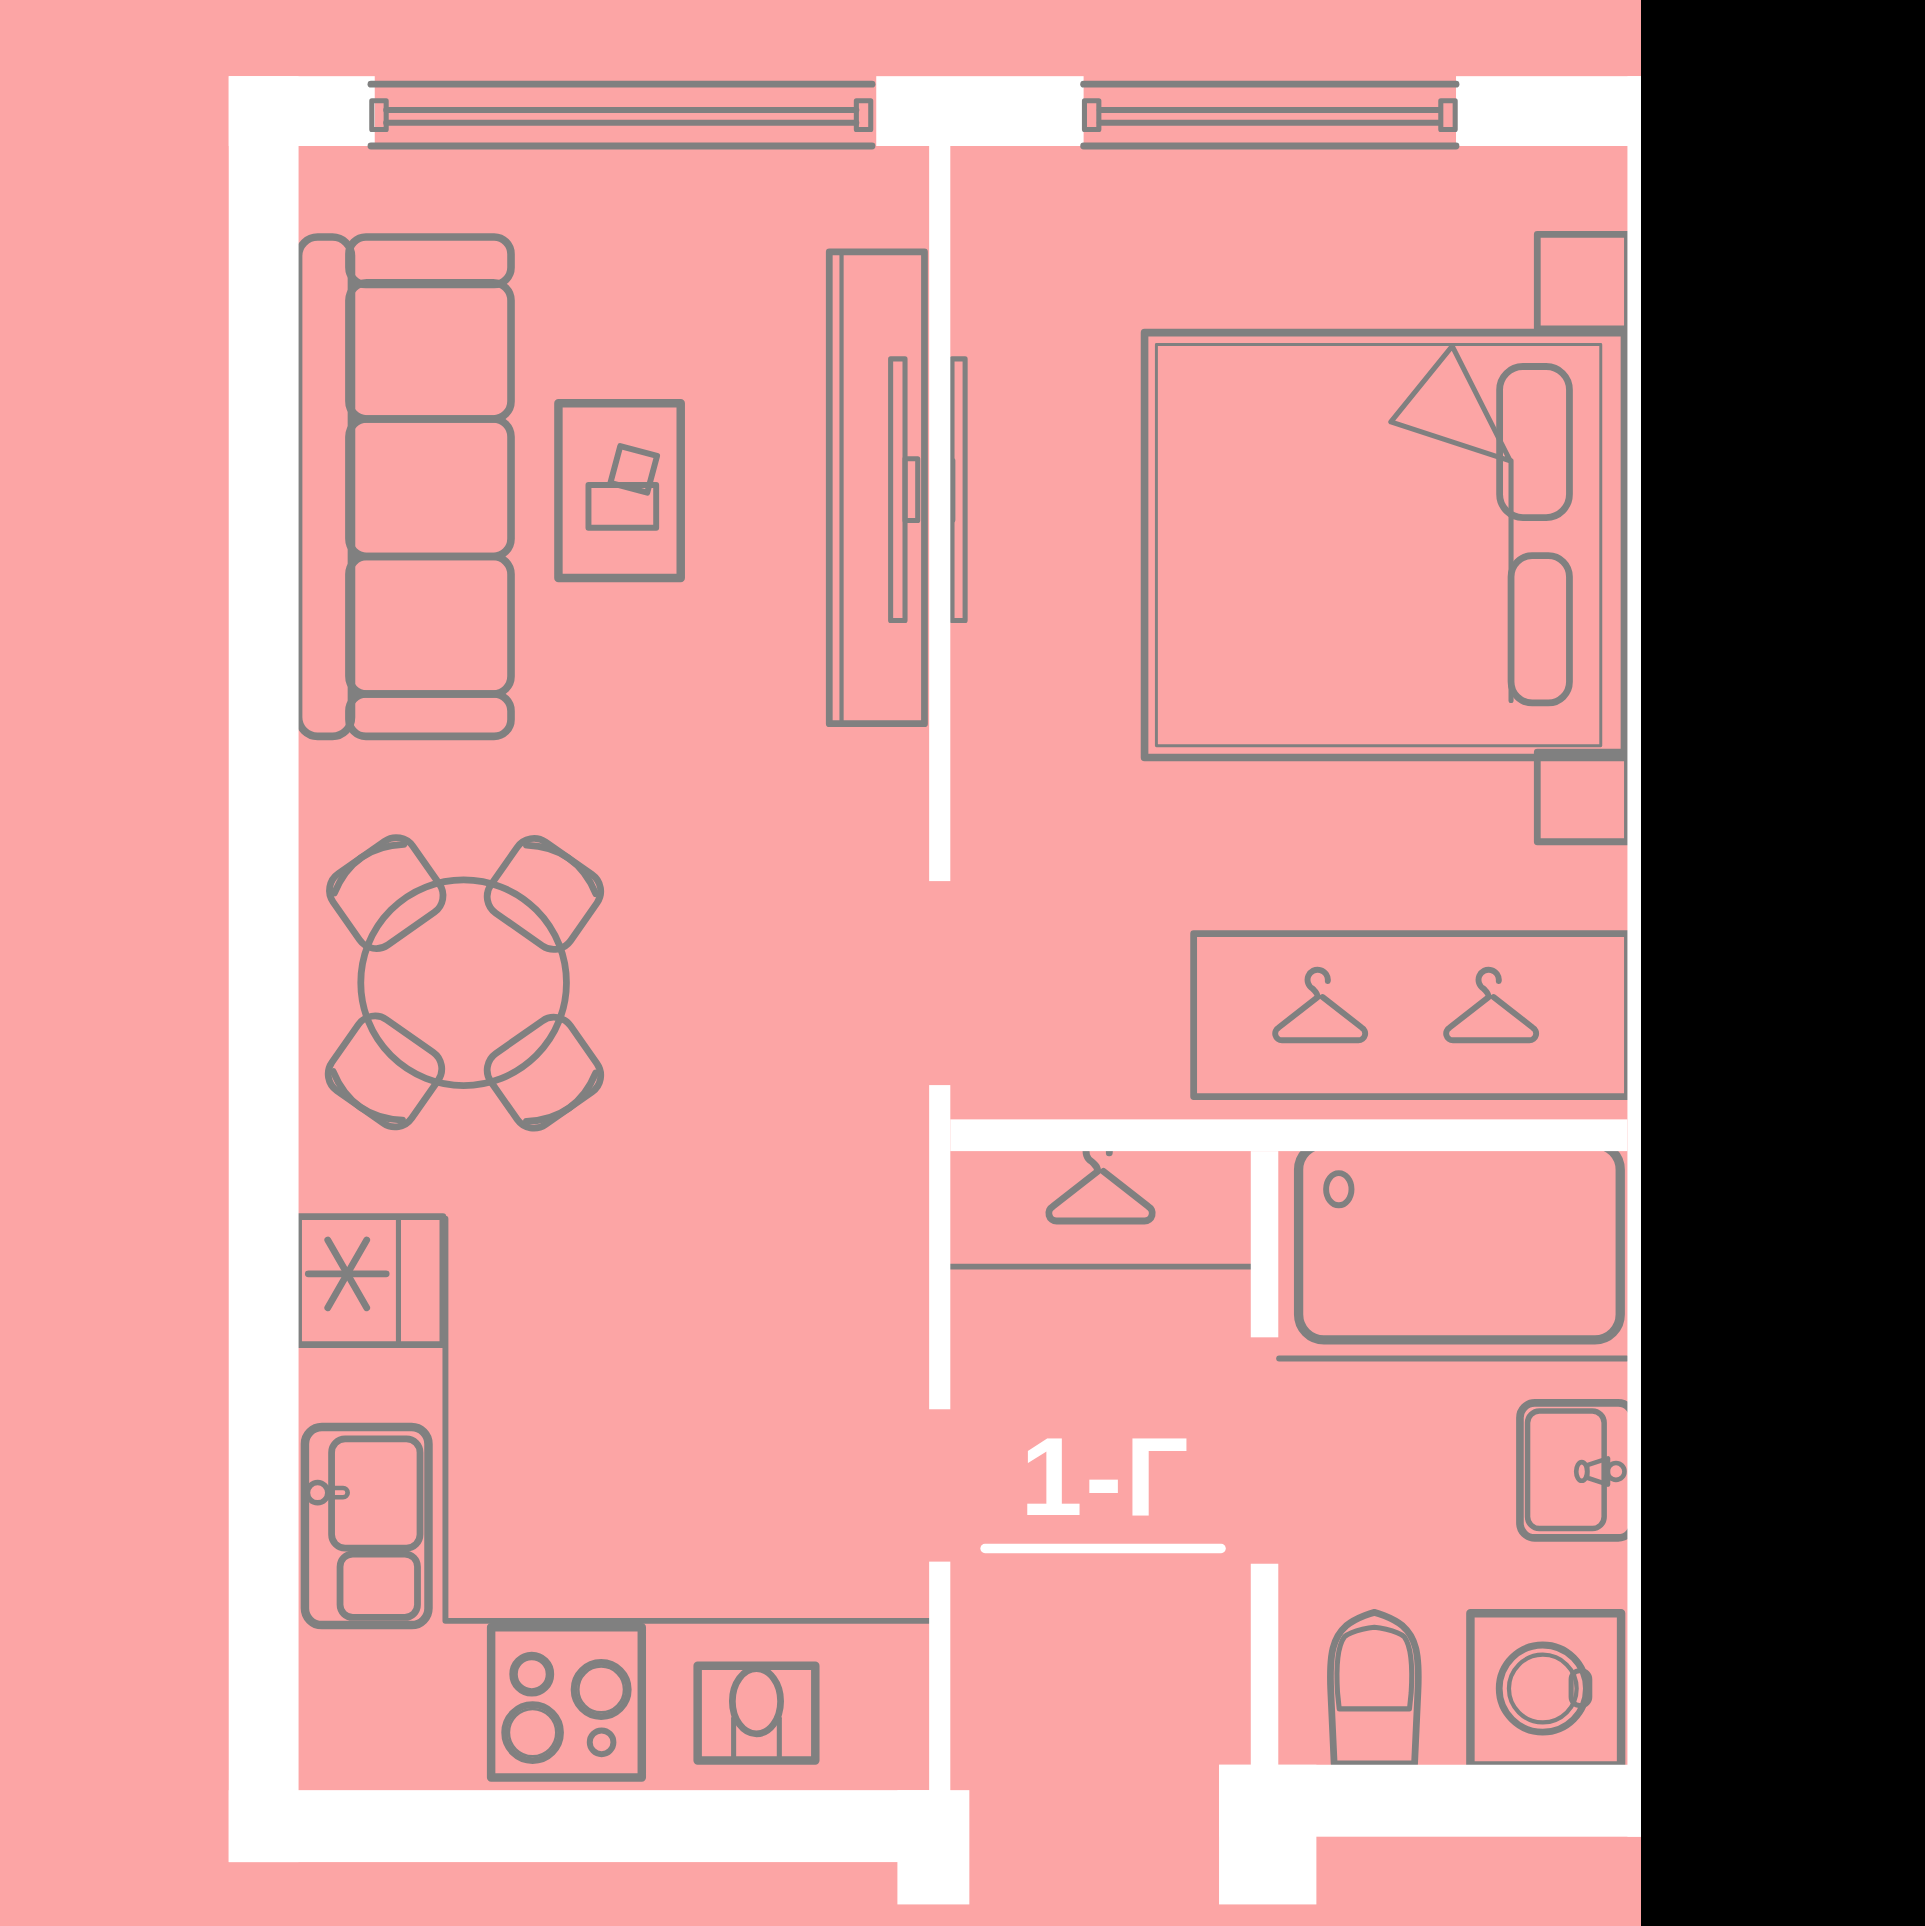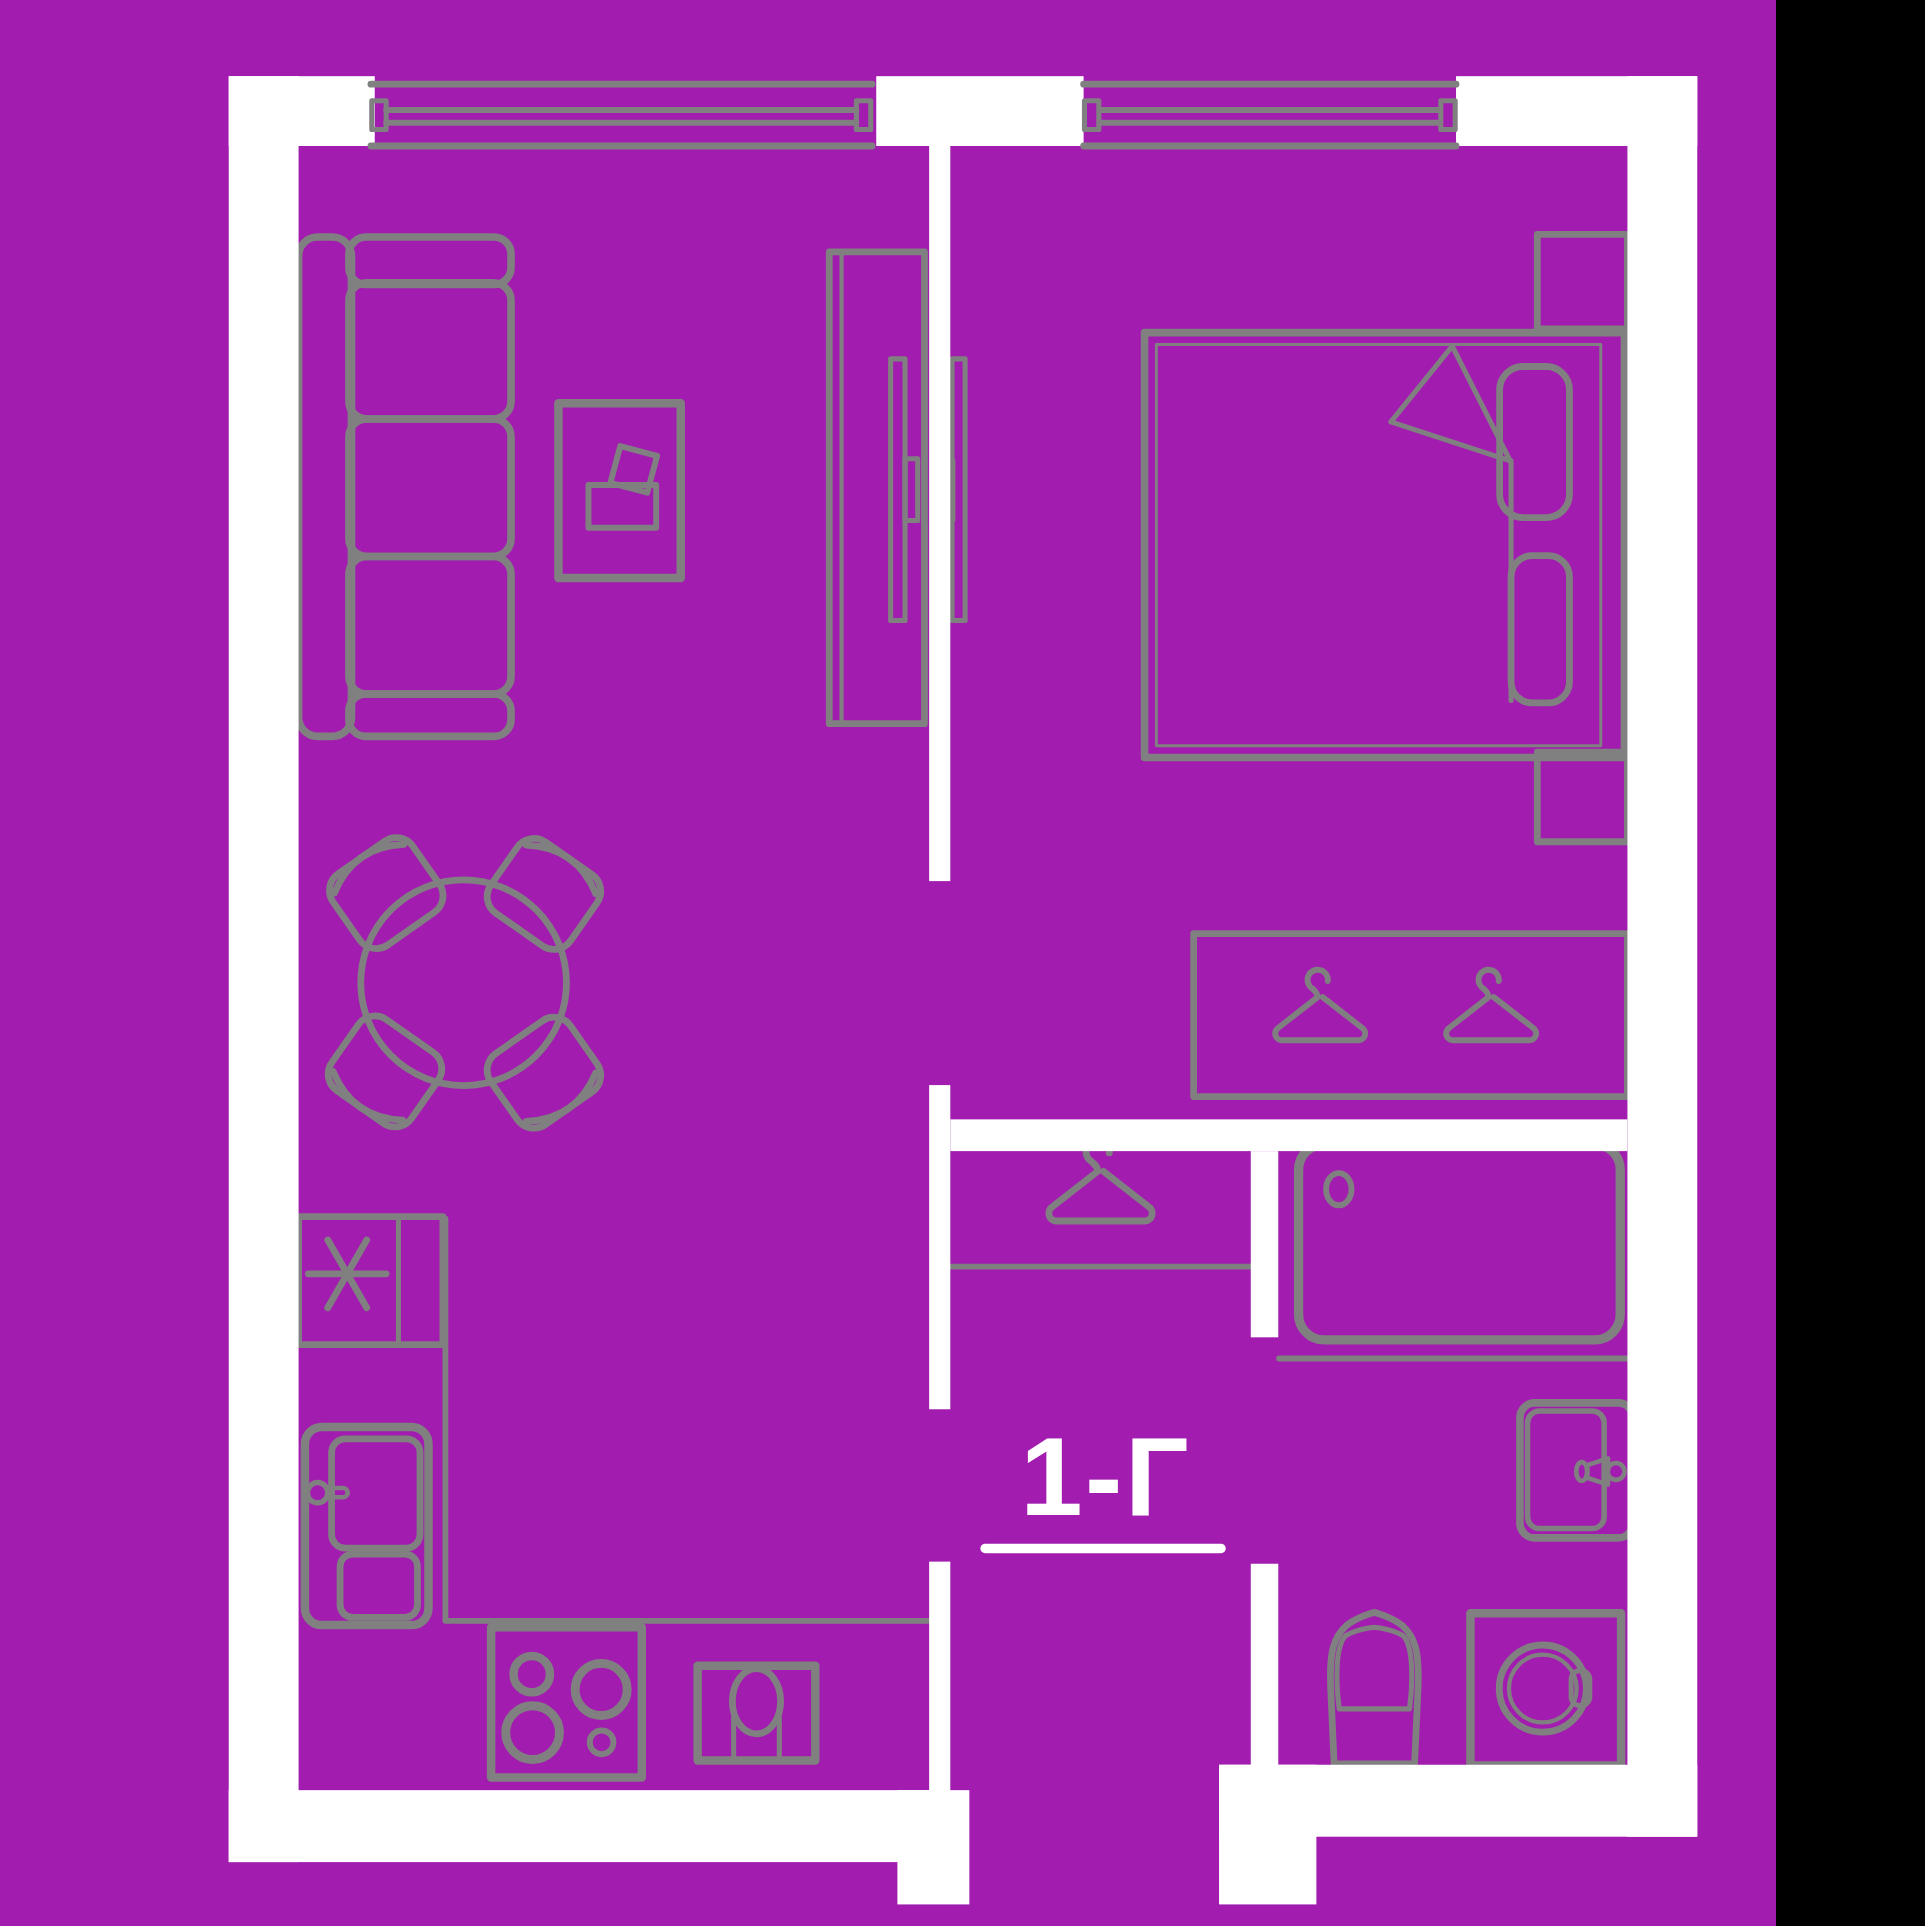--- a/index.html
+++ b/index.html
@@ -1,19 +1,19 @@
 <!DOCTYPE html>
 <html style="font-size:6.8px"><head>
 <meta charset="utf-8">
 <style>
   html,body{margin:0;padding:0;background:#000;}
   .plan-root{
     position:relative;
-    width:1776px;height:1926px;
-    background:#a21caf;
+    width:1641px;height:1926px;
+    background:#fca5a5;
     overflow:hidden;
     font-family:"Liberation Sans","DejaVu Sans",sans-serif;
   }
   .plan-root svg{position:absolute;left:0;top:0;width:1926px;height:1926px;display:block;}
   .gray{stroke:#808080;fill:none;stroke-linejoin:round;stroke-linecap:round;}
   .wall{fill:#ffffff;stroke:none;}
   .unit-label-text{
     font-family:"Liberation Sans","DejaVu Sans",sans-serif;
     font-weight:bold;
     font-size:265px;

